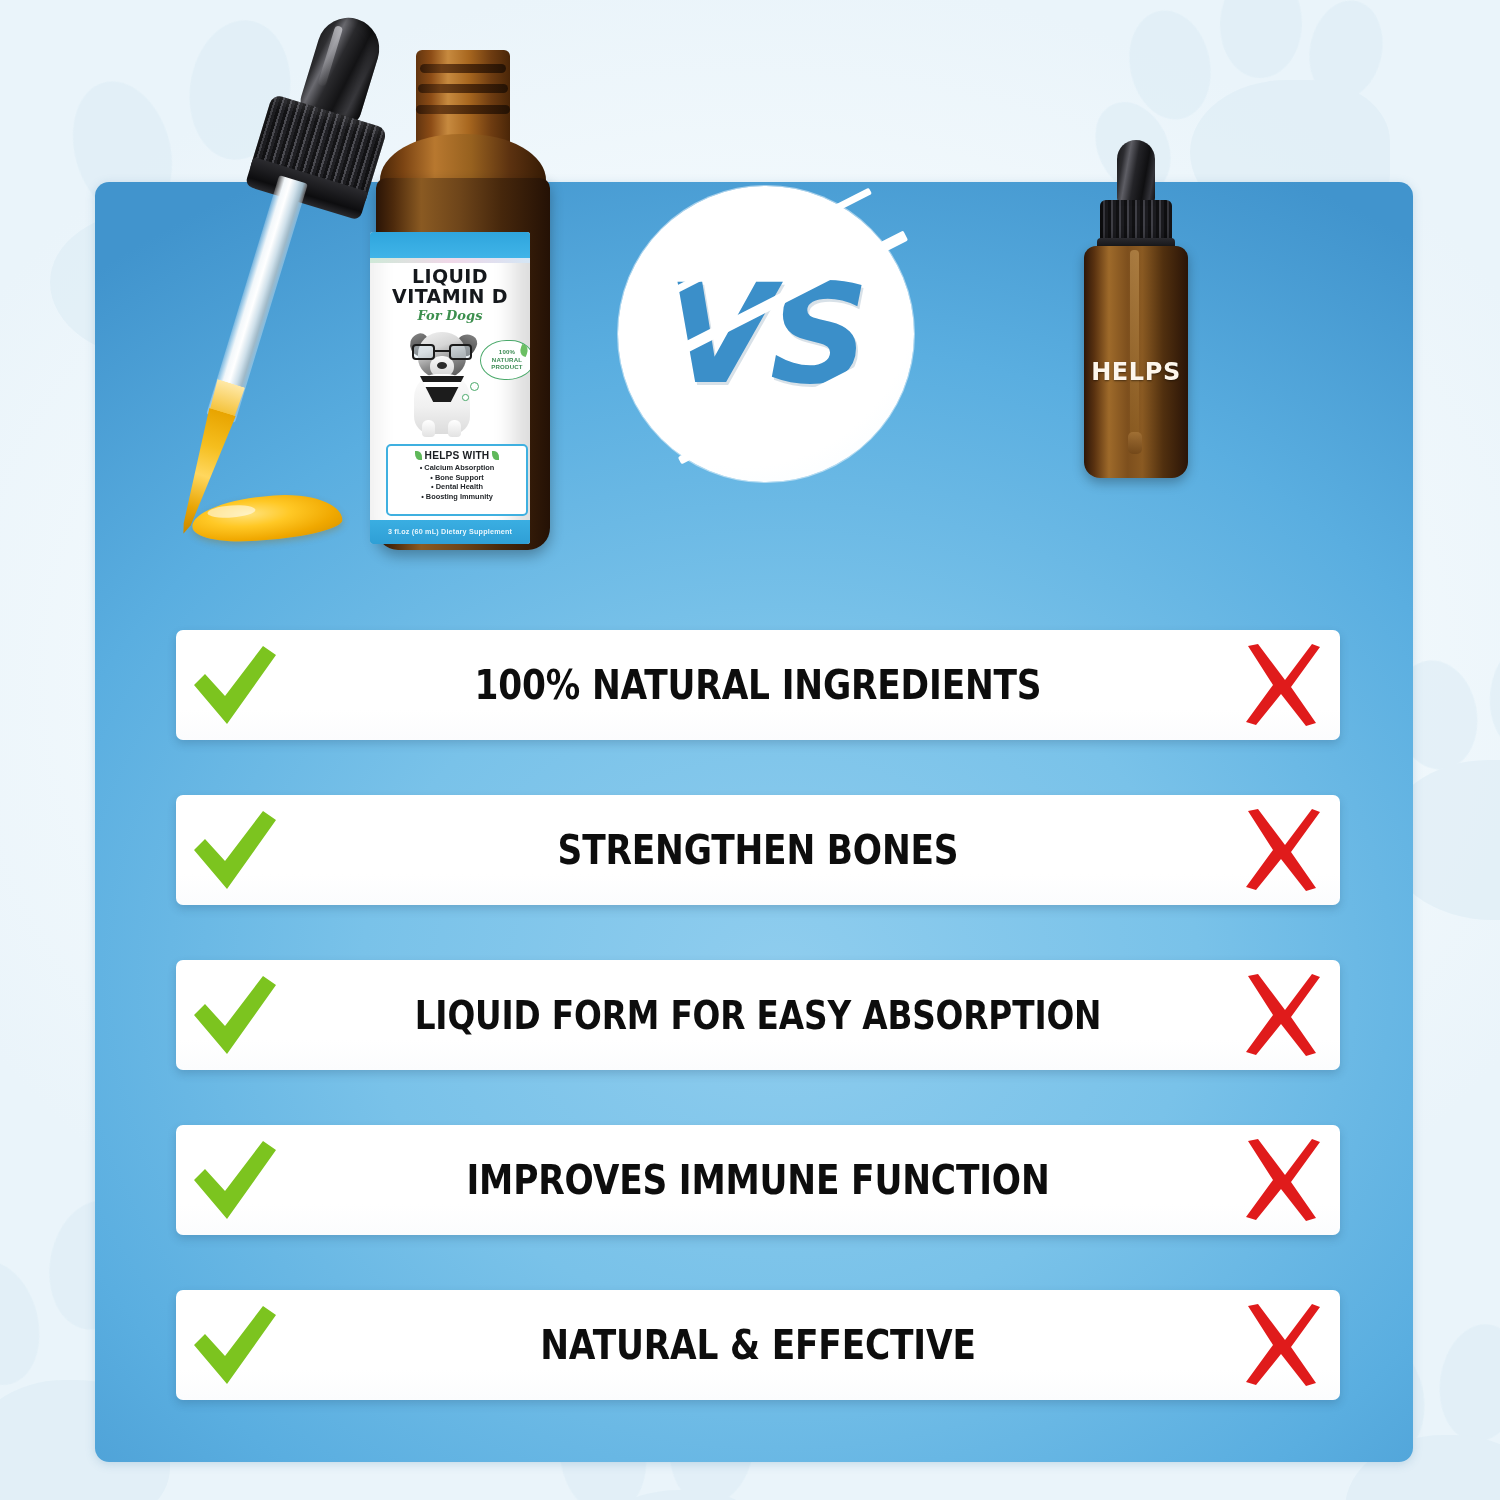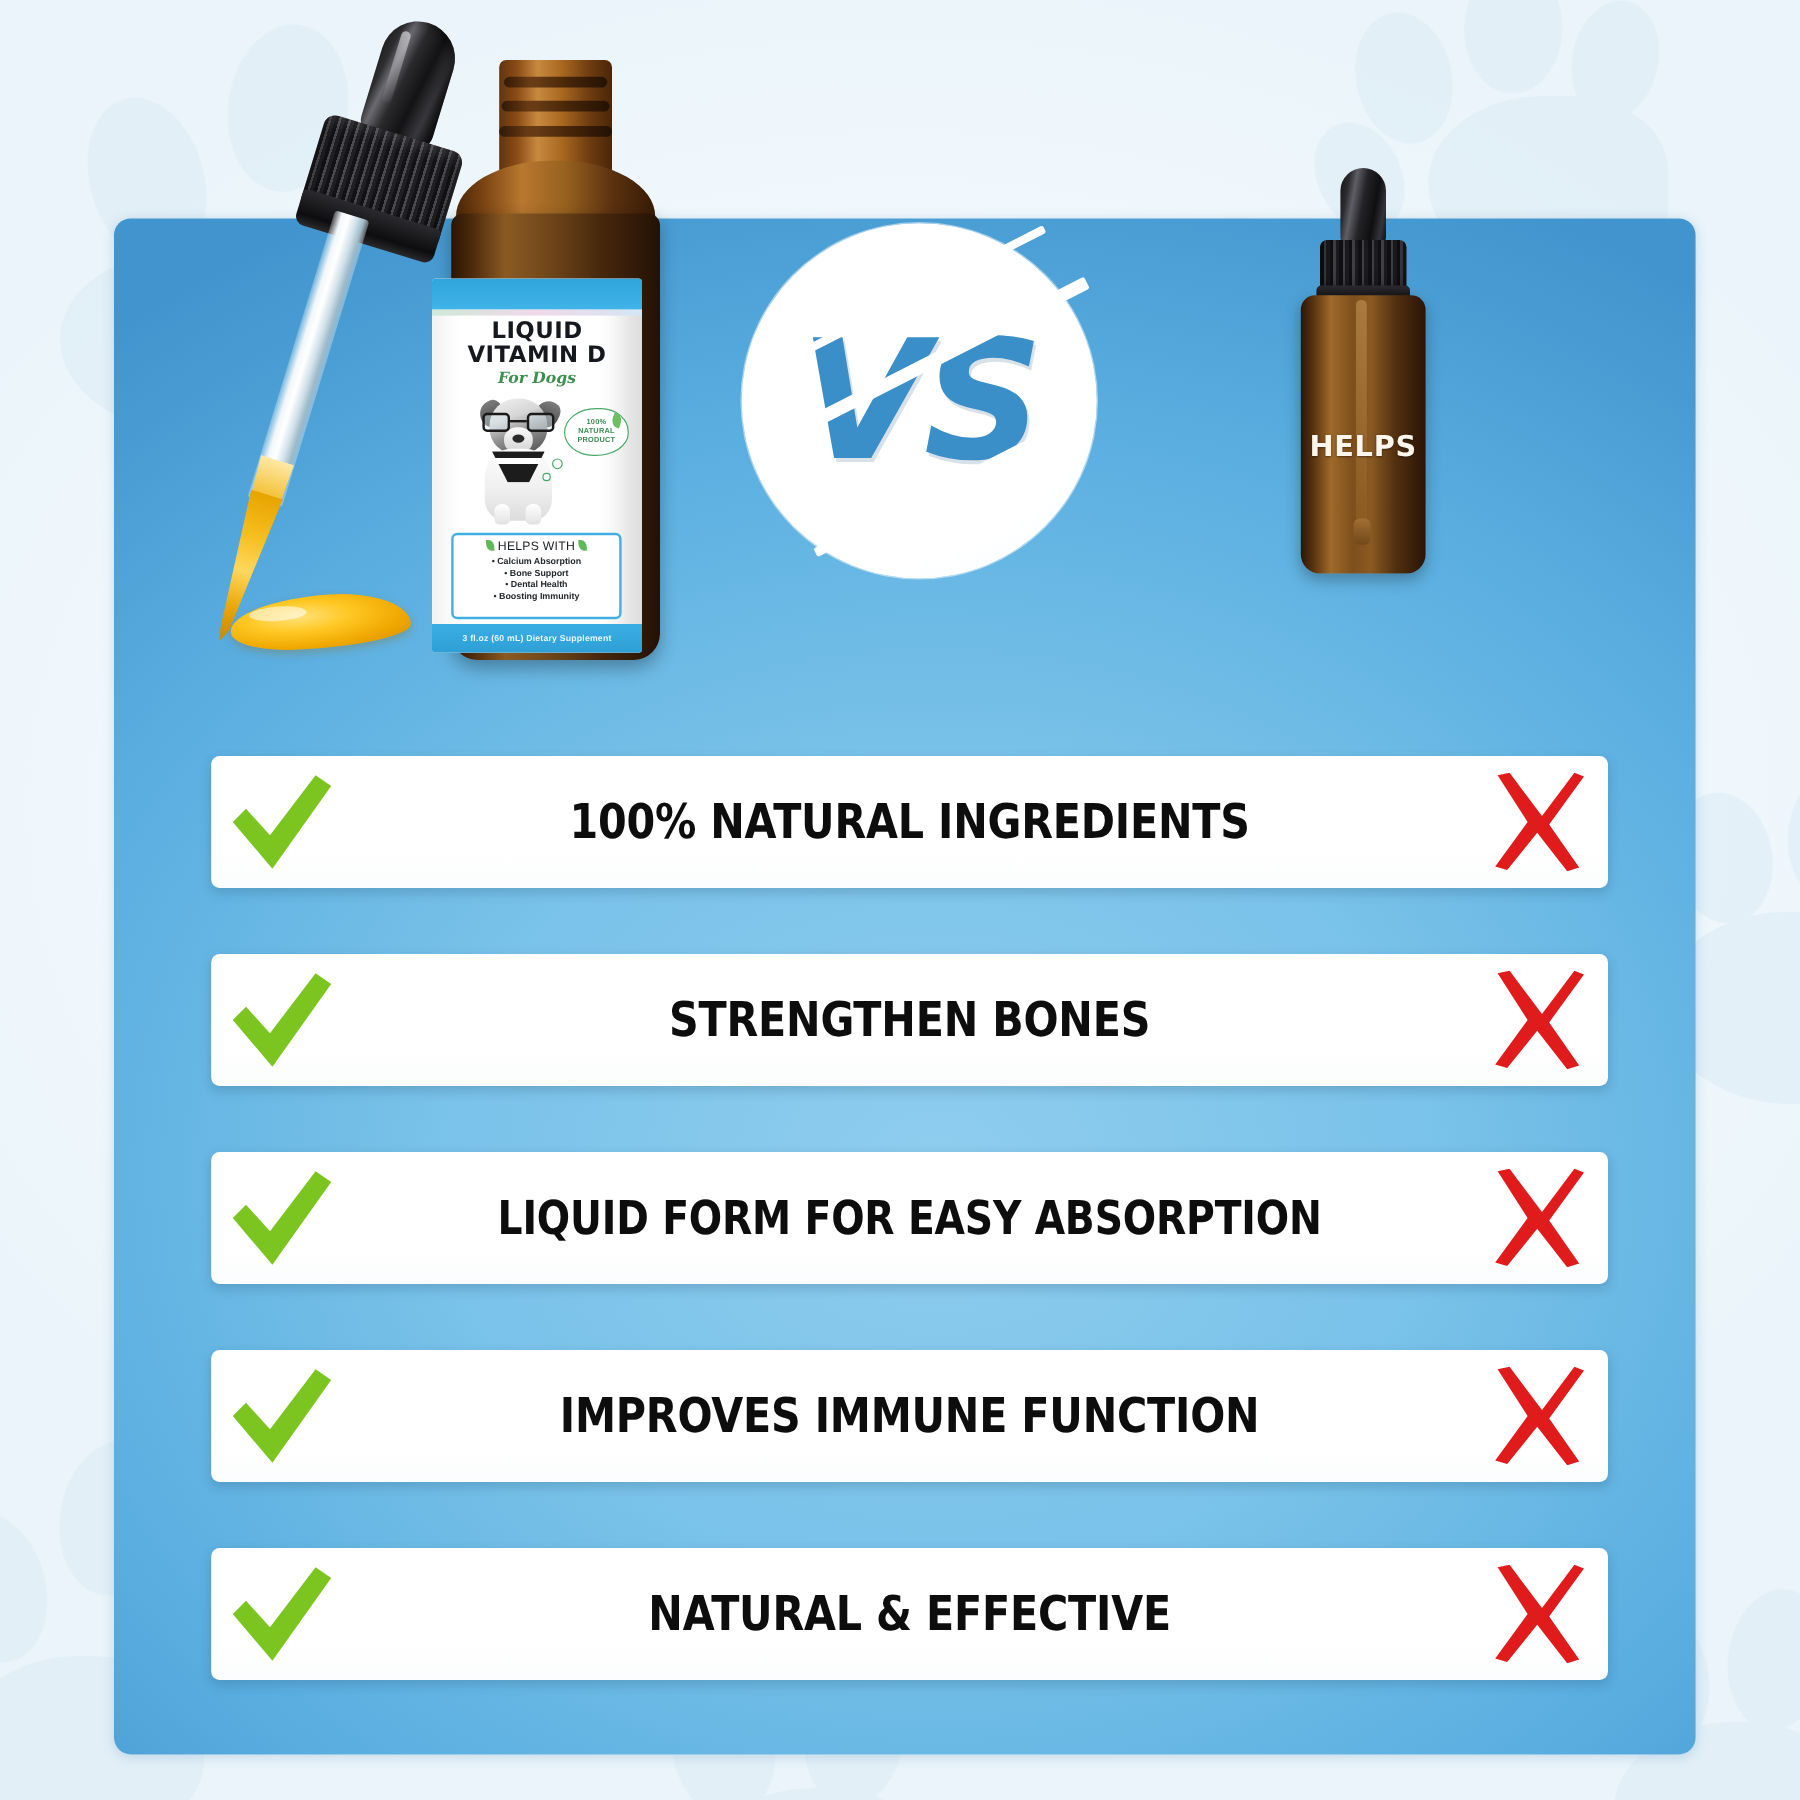--- a/index.html
+++ b/index.html
@@ -108,21 +108,21 @@
     background: linear-gradient(90deg,#4a2608 0%,#7b4413 14%,#b8782f 33%,#97611f 55%,#5c3210 78%,#361b05 100%);
     border-radius:48% 48% 12% 12% / 70% 70% 16% 16%;
   }
   .btl-body {
     position:absolute; left:18px; top:128px; width:174px; height:372px;
     border-radius:10px 10px 22px 22px;
     background: linear-gradient(90deg,#2a1406 0%,#4d2a0c 10%,#8a5a22 26%,#6e451a 48%,#46270c 72%,#241105 100%);
     box-shadow: 0 6px 14px rgba(0,0,0,.3);
   }
   .btl-label {
-    position:absolute; left:2px; top:182px; width:175px; height:312px;
+    position:absolute; left:12px; top:182px; width:160px; height:312px;
     background:#ffffff;
     border-radius:3px;
     overflow:hidden;
     box-shadow: inset -16px 0 22px rgba(0,0,0,.14), inset 12px 0 16px rgba(0,0,0,.05);
   }
   .lbl-top-band { position:absolute; left:0; top:0; width:100%; height:26px;
     background:linear-gradient(#2fa5dd,#40b4e8); }
   .lbl-hair { position:absolute; left:0; top:26px; width:100%; height:5px;
     background:linear-gradient(90deg,#cfe9d8,#f0d8e8,#d4e6f5); }
   .lbl-bot-band { position:absolute; left:0; bottom:0; width:100%; height:24px;
@@ -177,21 +177,21 @@
   }
   .bub-dot{ position:absolute; border:1.4px solid #4aa96a; border-radius:50%; background:#fff; }
   .lbl-leaf{ position:absolute; right:5px; top:4px; width:8px; height:11px;
     background:#6cbf63; border-radius:0 70% 0 70%; transform:rotate(22deg); }
 
   .lbl-box{
     position:absolute; left:16px; top:212px; width:142px; height:72px;
     border:2px solid #3fb0e0; border-radius:5px; background:#fff;
     text-align:center;
   }
-  .lbl-box .hw{ font-size:10.2px; font-weight:normal; color:#1b1e22; margin-top:4px; letter-spacing:.2px; }
+  .lbl-box .hw{ font-size:10.2px; font-weight:bold; color:#1b1e22; margin-top:4px; letter-spacing:.2px; }
   .lbl-box ul{ list-style:none; margin-top:2px; }
   .lbl-box li{ font-size:7.4px; line-height:9.6px; color:#24282c; font-weight:600; }
   .hw-leaf{ display:inline-block; width:7px; height:9px; background:#5fb85a;
     border-radius:0 70% 0 70%; vertical-align:-1px; }
 
   
   #vs {
     position:absolute; left:618px; top:186px; width:296px; height:296px;
     border-radius:50%;
     background: radial-gradient(circle at 42% 36%, #ffffff 0%, #ffffff 68%, #f4fbff 100%);

